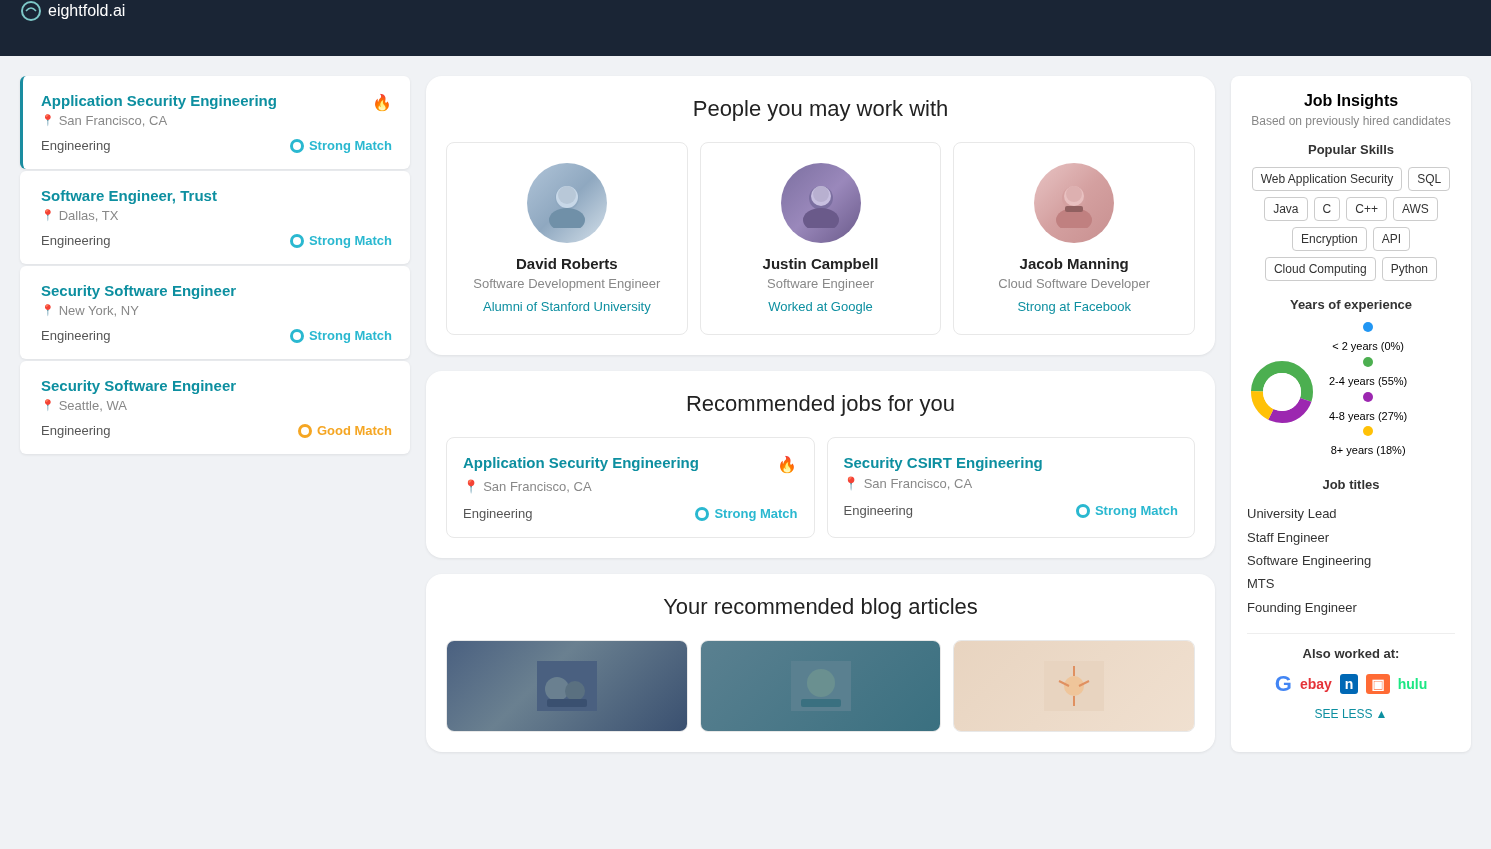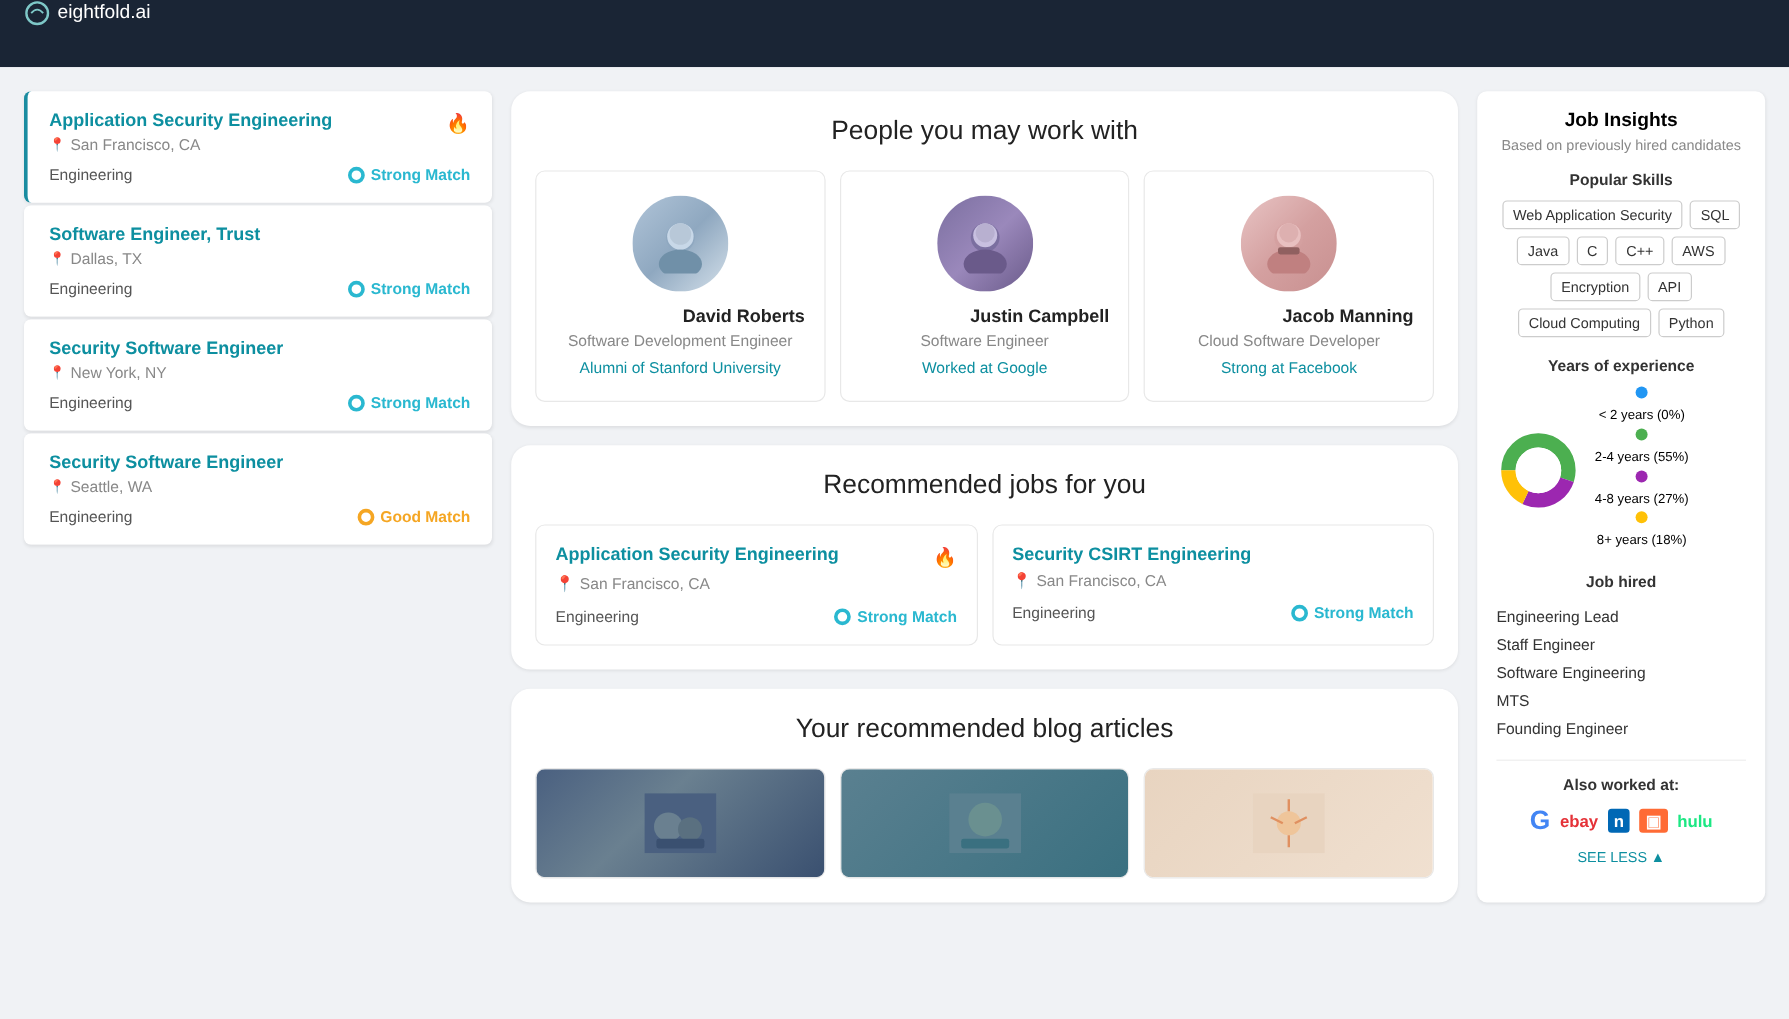--- a/index.html
+++ b/index.html
@@ -159,21 +159,20 @@
       width: 100%; height: 100%;
       display: flex; align-items: center; justify-content: center;
       font-size: 32px;
       color: #a06060;
     }
     .person-name {
       font-size: 15px;
       font-weight: 700;
       color: #222;
       margin-bottom: 4px;
-      text-align: right;
     }
     .person-title {
       font-size: 13px;
       color: #888;
       margin-bottom: 8px;
     }
     .person-connection {
       font-size: 13px;
       color: #0d8fa0;
       cursor: pointer;
@@ -643,24 +642,24 @@
           <div class="legend-dot" style="background:#9C27B0;"></div>
           <span>4-8 years (27%)</span>
         </div>
         <div class="legend-item">
           <div class="legend-dot" style="background:#FFC107;"></div>
           <span>8+ years (18%)</span>
         </div>
       </div>
     </div>
 
-    <div class="section-label">Job hired</div>
+    <div class="section-label">Job titles</div>
 
     <div class="job-titles-list">
-      <div class="job-title-item">Engineering Lead</div>
+      <div class="job-title-item">University Lead</div>
       <div class="job-title-item">Staff Engineer</div>
       <div class="job-title-item">Software Engineering</div>
       <div class="job-title-item">MTS</div>
       <div class="job-title-item">Founding Engineer</div>
     </div>
 
     <hr class="divider">
 
     <div class="worked-at-title">Also worked at:</div>
 

